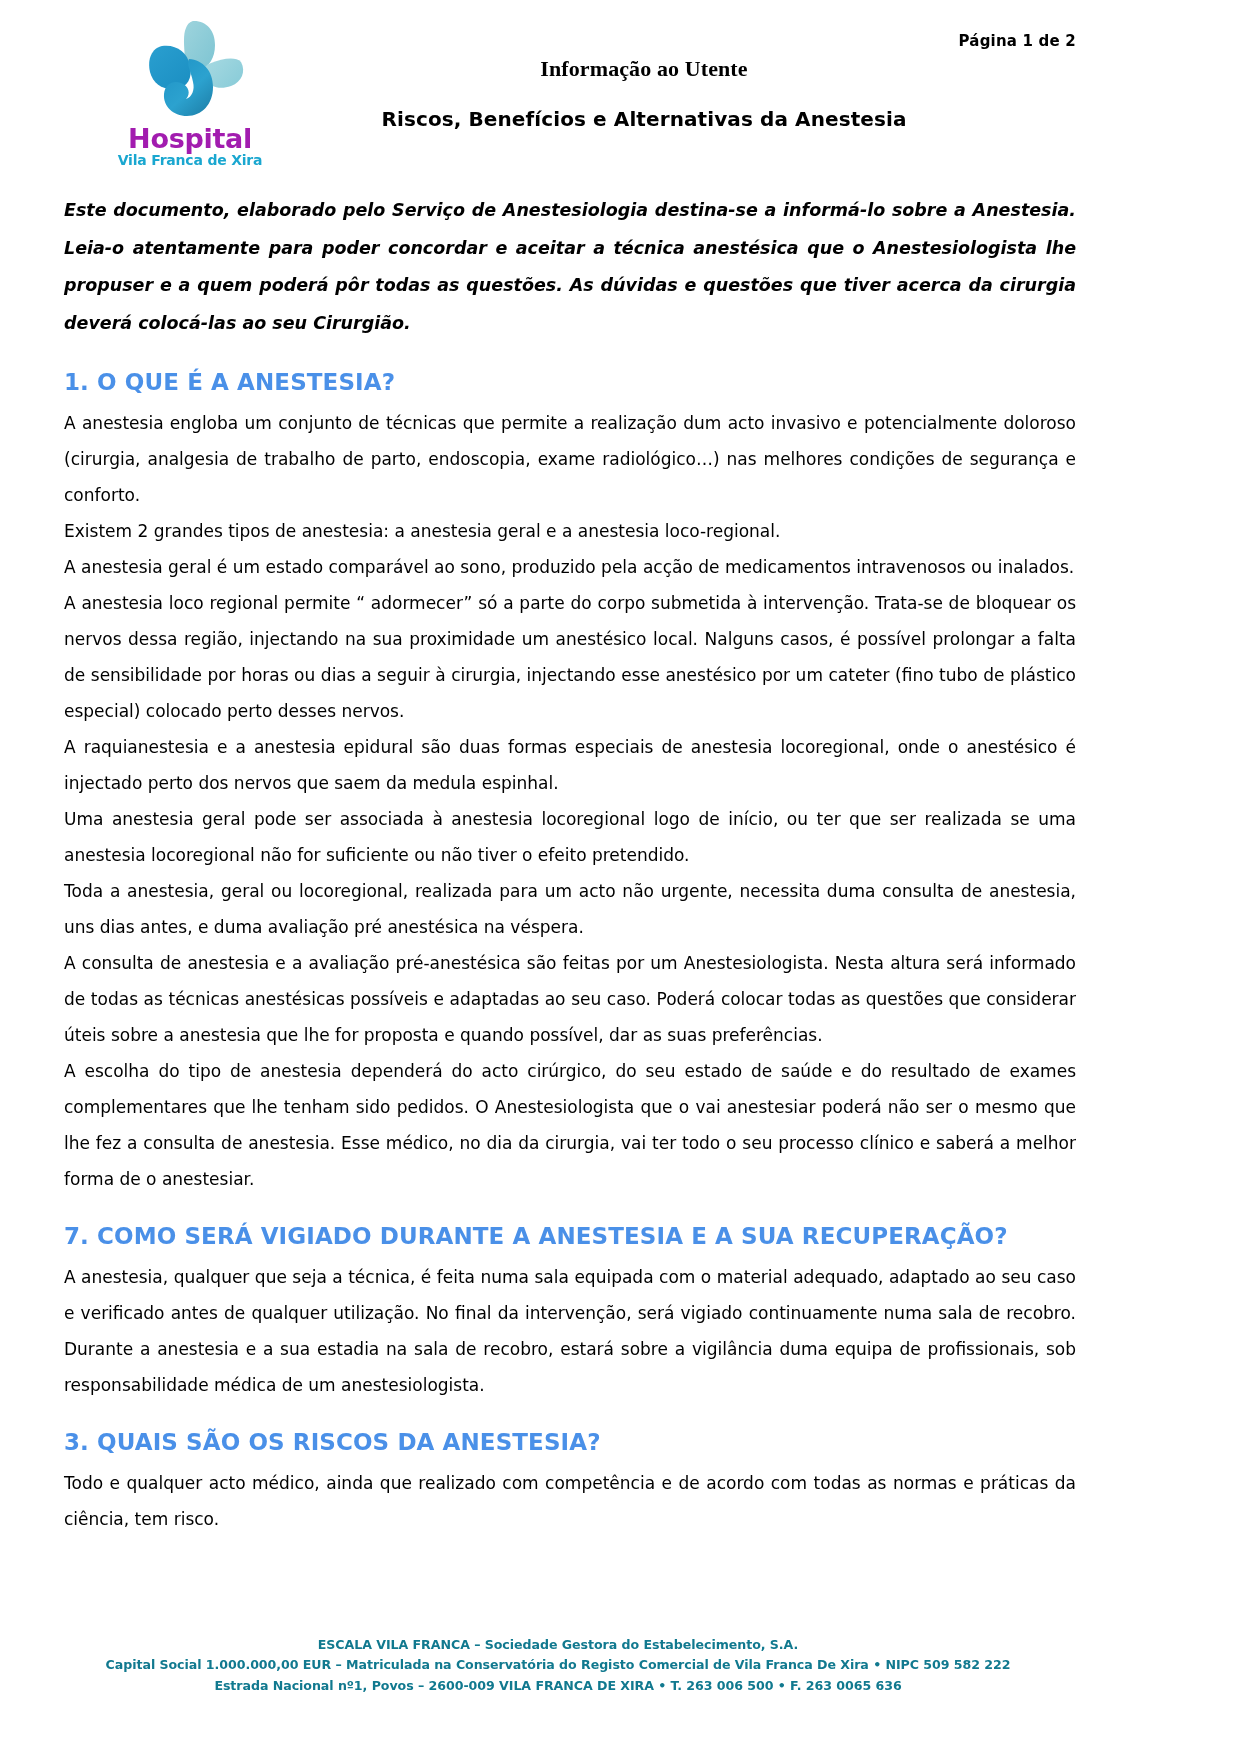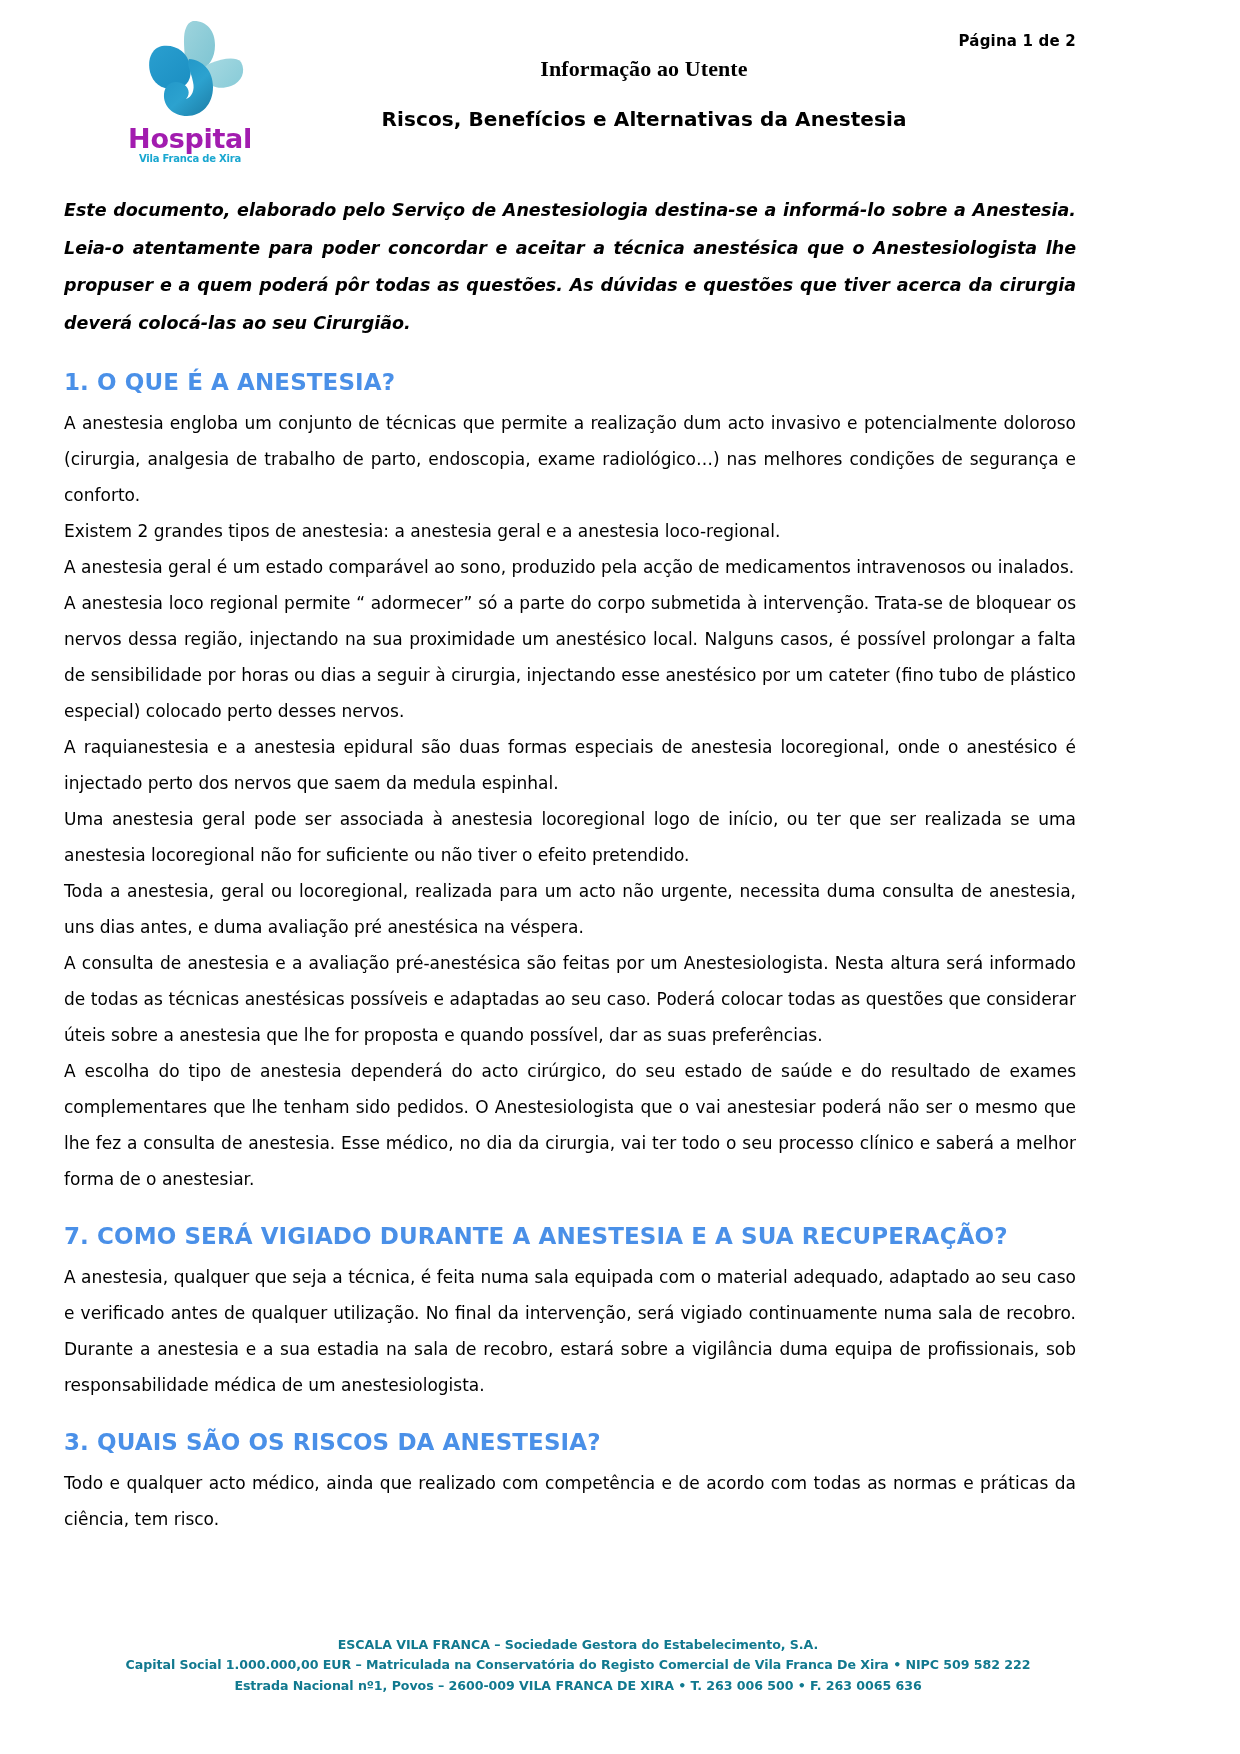--- a/index.html
+++ b/index.html
@@ -61,21 +61,21 @@
     font-weight: bold;
     font-size: 27px;
     color: #a21caf;
     line-height: 1.02;
     letter-spacing: -0.3px;
     margin-top: 1px;
   }
   .logo-sub {
     font-family: "DejaVu Sans", sans-serif;
     font-weight: bold;
-    font-size: 10px;
+    font-size: 14px;
     color: #1aa7d0;
     letter-spacing: -0.2px;
     line-height: 1.1;
   }
   .title-block {
     position: absolute;
     left: 230px;
     top: 56px;
     width: 700px;
     text-align: center;
@@ -128,21 +128,21 @@
     color: #000;
     margin: 0;
   }
   .para.nojust {
     text-align: left;
   }
 
   
   .footer {
     position: absolute;
-    left: 72px;
+    left: 52px;
     width: 1012px;
     bottom: 58px;
     margin-top: 24px;
   }
   .footer-center {
     text-align: center;
     font-family: "DejaVu Sans", sans-serif;
     font-weight: bold;
     font-size: 12.6px;
     line-height: 1.62;

